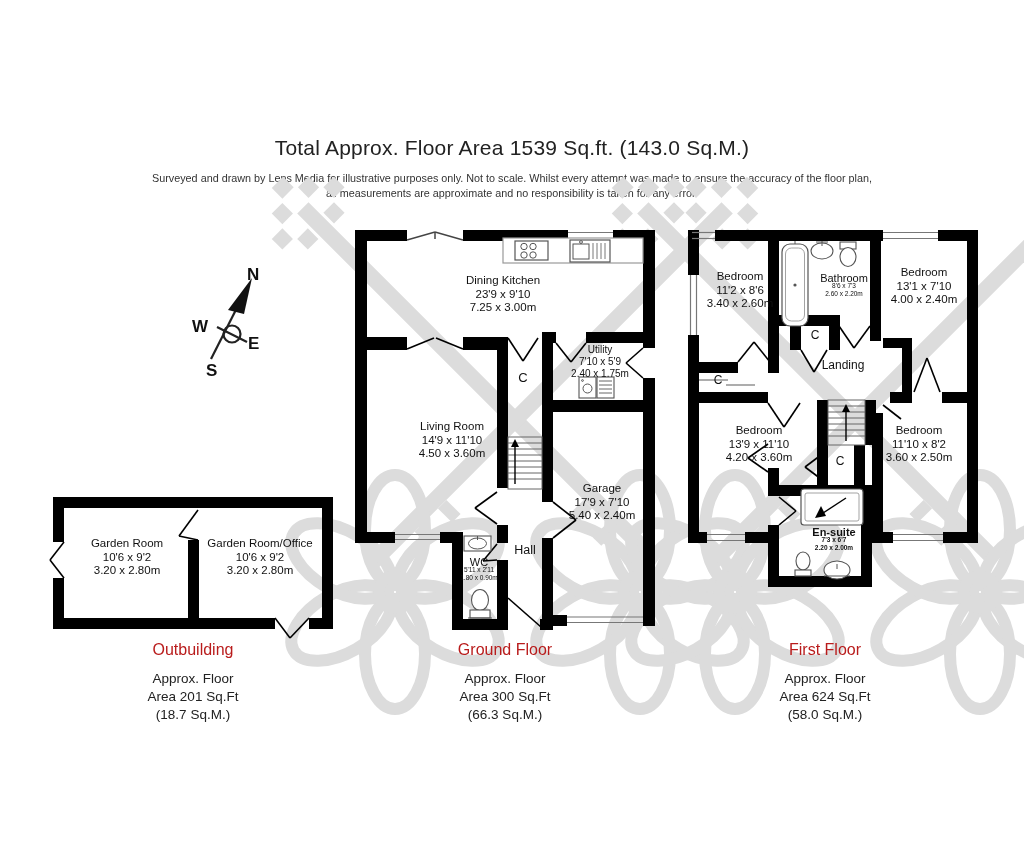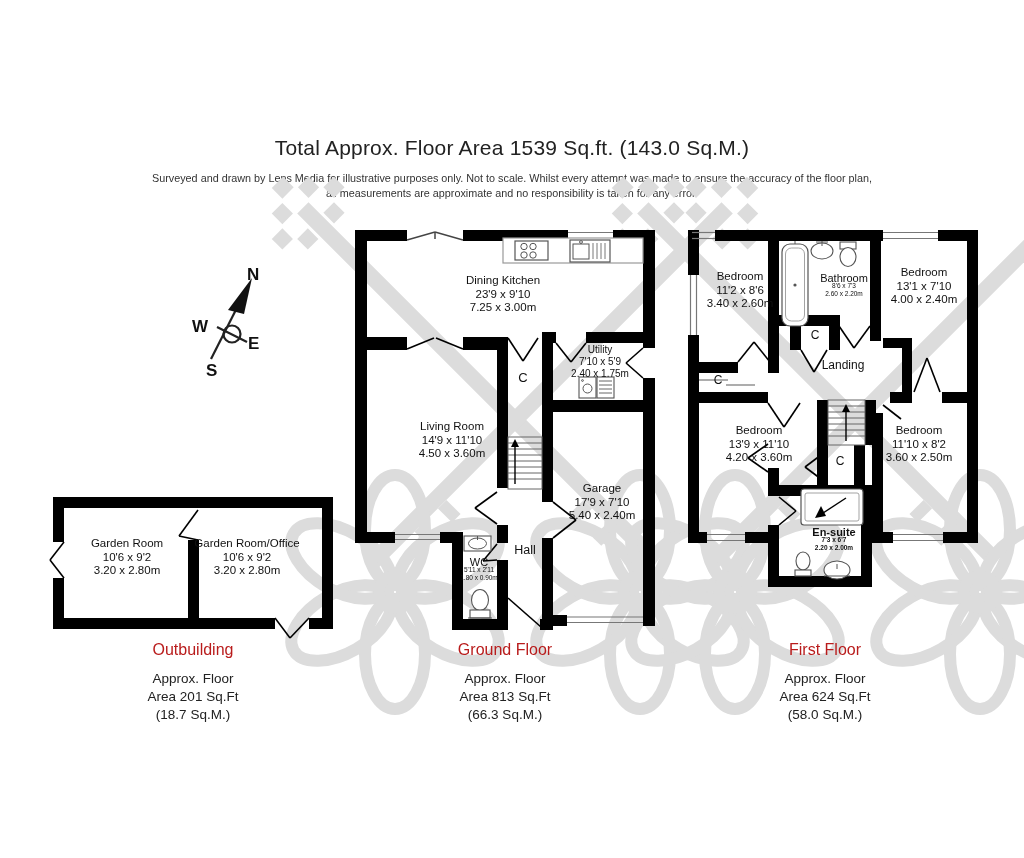--- a/index.html
+++ b/index.html
@@ -207,21 +207,21 @@
           <line x1="132" y1="46" x2="151" y2="50"></line>
         <line x1="228" y1="128" x2="243" y2="148"></line>
           <line x1="243" y1="148" x2="262" y2="128"></line>
       </g>
     </svg>
     <div class="room-label" style="left:80px;top:47px;">
       <span>Garden Room</span>
       <span>10'6 x 9'2</span>
       <span>3.20 x 2.80m</span>
     </div>
-    <div class="room-label" style="left:200px;top:47px;text-align:center;">
+    <div class="room-label" style="left:213px;top:47px;text-align:center;">
       <span>Garden Room/Office</span>
       <span>10'6 x 9'2</span>
       <span>3.20 x 2.80m</span>
     </div>
   </div>
 
   <div class="abs plan" style="left:355px;top:230px;width:300px;height:400px;">
     <svg width="300" height="400" viewBox="0 0 300 400">
       <g fill="#000">
         <rect x="0" y="0" width="52" height="11"></rect>
@@ -527,21 +527,21 @@
     <div class="farea">
       <div>Approx. Floor</div>
       <div>Area 201 Sq.Ft</div>
       <div>(18.7 Sq.M.)</div>
     </div>
   </div>
   <div class="floor-foot" style="left:505px;top:641px;">
     <div class="fname">Ground Floor</div>
     <div class="farea">
       <div>Approx. Floor</div>
-      <div>Area 813 Sq.Ft</div>
+      <div>Area 300 Sq.Ft</div>
       <div>(66.3 Sq.M.)</div>
     </div>
   </div>
   <div class="floor-foot" style="left:825px;top:641px;">
     <div class="fname">First Floor</div>
     <div class="farea">
       <div>Approx. Floor</div>
       <div>Area 624 Sq.Ft</div>
       <div>(58.0 Sq.M.)</div>
     </div>

